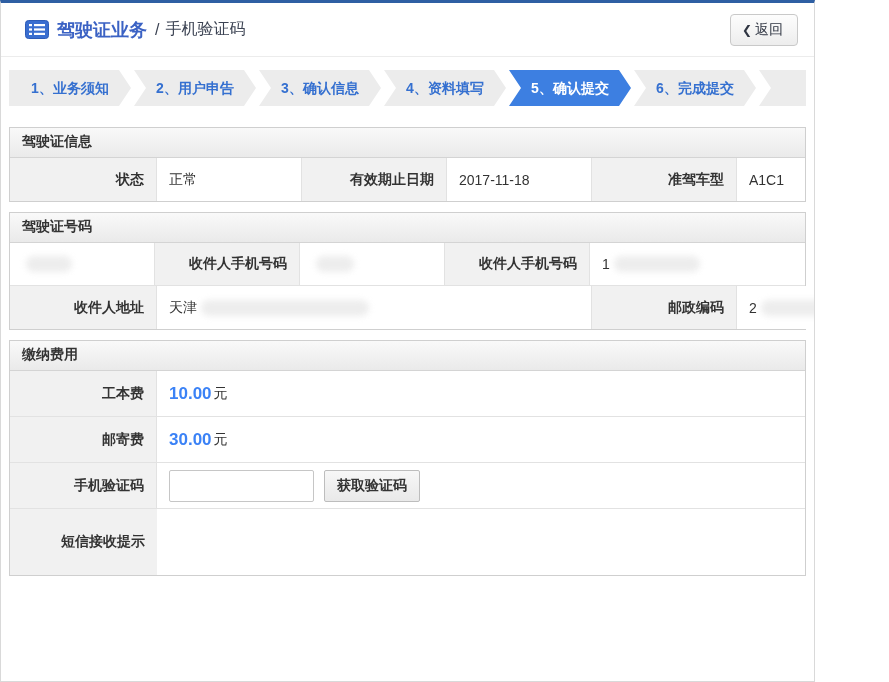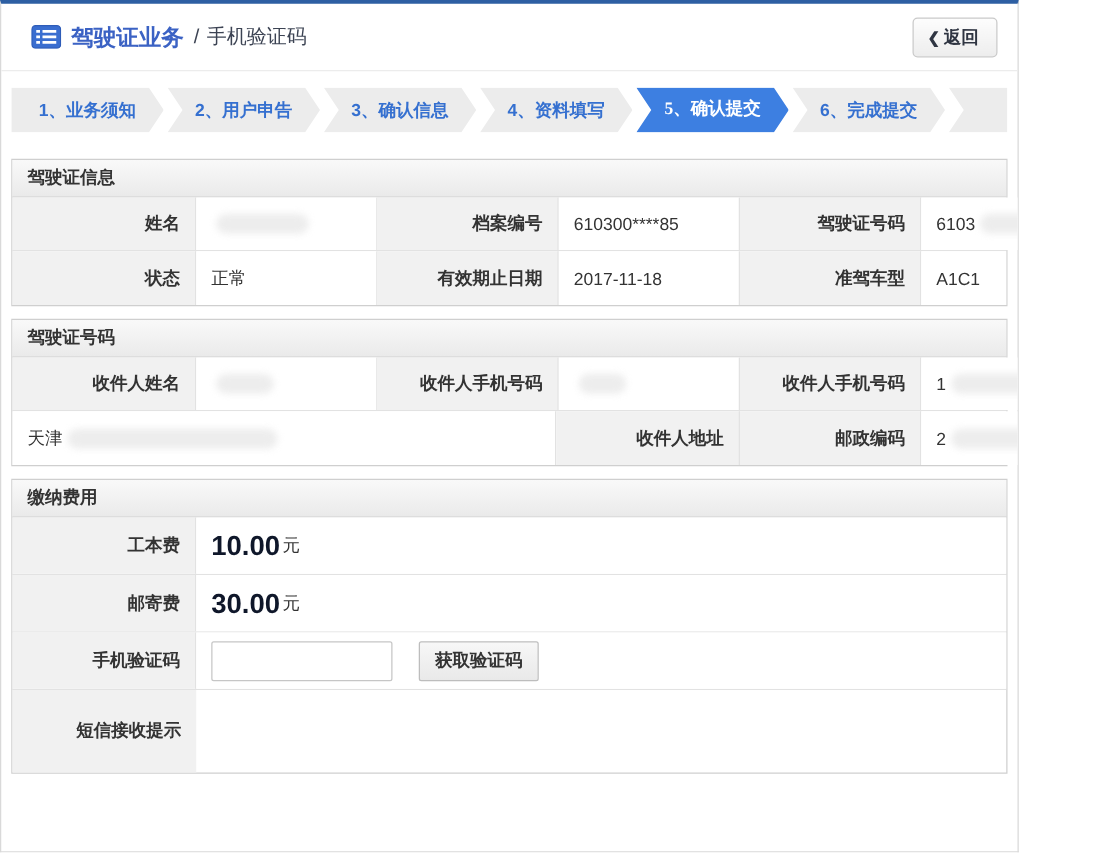--- a/index.html
+++ b/index.html
@@ -37,21 +37,21 @@
     color: #3c4353;
     margin: 0 6px 0 8px;
   }
   .header .subtitle {
     font-size: 16px;
     color: #3c4353;
   }
   .header .spacer { flex: 1; }
   .back-btn {
     font-size: 14px;
-    font-weight: bold;
+    font-weight: normal;
     color: #2f3542;
     background: linear-gradient(#fdfdfd, #ededed);
     border: 1px solid #c9c9c9;
     border-radius: 4px;
     padding: 6px 14px 6px 11px;
     cursor: pointer;
   }
   .back-btn .chev { font-size: 12px; margin-right: 3px; }
 
   
@@ -73,21 +73,20 @@
     cursor: pointer;
     white-space: nowrap;
   }
   .step.first {
     clip-path: polygon(0 0, calc(100% - 12px) 0, 100% 50%, calc(100% - 12px) 100%, 0 100%);
     text-align: center;
   }
   .step.active {
     background: #3d7fe1;
     color: #fff;
-    font-family: Liberation Serif, serif;
   }
   .step-filler {
     flex: 1;
     background: #ececec;
     clip-path: polygon(0 0, 100% 0, 100% 100%, 0 100%, 12px 50%);
   }
 
   
   .section {
     margin: 0 8px 10px 8px;
@@ -138,38 +137,38 @@
     border-radius: 8px;
     filter: blur(3px);
     opacity: 0.75;
     margin-left: 4px;
     vertical-align: middle;
   }
 
   
   .fee-row { min-height: 46px; }
   .fee-amount {
-    color: #0f172a;
-    font-size: 22px;
+    color: #3b82f6;
+    font-size: 17px;
     font-weight: bold;
     margin-right: 2px;
   }
   .fee-unit { font-size: 14px; color: #333; }
 
   .code-input {
     width: 145px;
     height: 32px;
     border: 1px solid #c6c6c6;
     border-radius: 2px;
     font-size: 14px;
     padding: 0 8px;
     font-family: "Liberation Sans", sans-serif;
   }
   .code-btn {
-    margin-left: 21px;
+    margin-left: 10px;
     height: 32px;
     background: linear-gradient(#f7f7f7, #e9e9e9);
     border: 1px solid #bdbdbd;
     border-radius: 2px;
     font-size: 14px;
     font-weight: bold;
     color: #333;
     padding: 0 12px;
     cursor: pointer;
     font-family: "Liberation Sans", sans-serif;
@@ -225,68 +224,53 @@
     <div class="step">3、确认信息</div>
     <div class="step">4、资料填写</div>
     <div class="step active">5、确认提交</div>
     <div class="step">6、完成提交</div>
     <div class="step-filler"></div>
   </div>
 
   <div class="section">
     <div class="section-title">驾驶证信息</div>
     <div class="t-row">
-      <div class="cell lbl">姓名</div>
-      <div class="cell val">
-          <span></span>
-          <span class="redact" style="width:74px"></span>
-        </div>
-      <div class="cell lbl mid">档案编号</div>
-      <div class="cell val">610300****85</div>
-      <div class="cell lbl mid">驾驶证号码</div>
-      <div class="cell val last">
-          <span>6103</span>
-          <span class="redact" style="width:92px"></span>
-        </div>
-    </div>
-    <div class="t-row">
       <div class="cell lbl">状态</div>
       <div class="cell val">正常</div>
       <div class="cell lbl mid">有效期止日期</div>
       <div class="cell val">2017-11-18</div>
       <div class="cell lbl mid">准驾车型</div>
       <div class="cell val last">A1C1</div>
     </div>
   </div>
 
   <div class="section">
     <div class="section-title">驾驶证号码</div>
     <div class="t-row">
-      <div class="cell lbl">收件人姓名</div>
       <div class="cell val">
           <span></span>
           <span class="redact" style="width:46px"></span>
         </div>
       <div class="cell lbl mid">收件人手机号码</div>
       <div class="cell val">
           <span></span>
           <span class="redact" style="width:38px"></span>
         </div>
       <div class="cell lbl mid">收件人手机号码</div>
       <div class="cell val last">
           <span>1</span>
           <span class="redact" style="width:86px"></span>
         </div>
     </div>
     <div class="t-row">
+      <div class="cell lbl">收件人地址</div>
       <div class="cell val wide">
           <span>天津</span>
           <span class="redact" style="width:168px"></span>
         </div>
-      <div class="cell lbl">收件人地址</div>
       <div class="cell lbl mid">邮政编码</div>
       <div class="cell val last">
           <span>2</span>
           <span class="redact" style="width:66px"></span>
         </div>
     </div>
   </div>
 
   <div class="section">
     <div class="section-title">缴纳费用</div>

